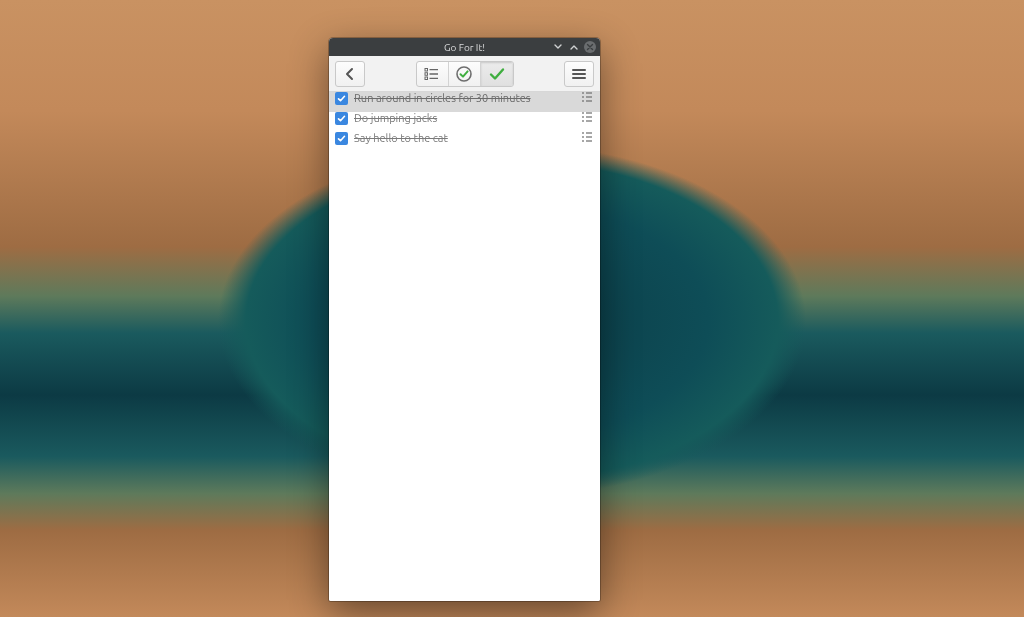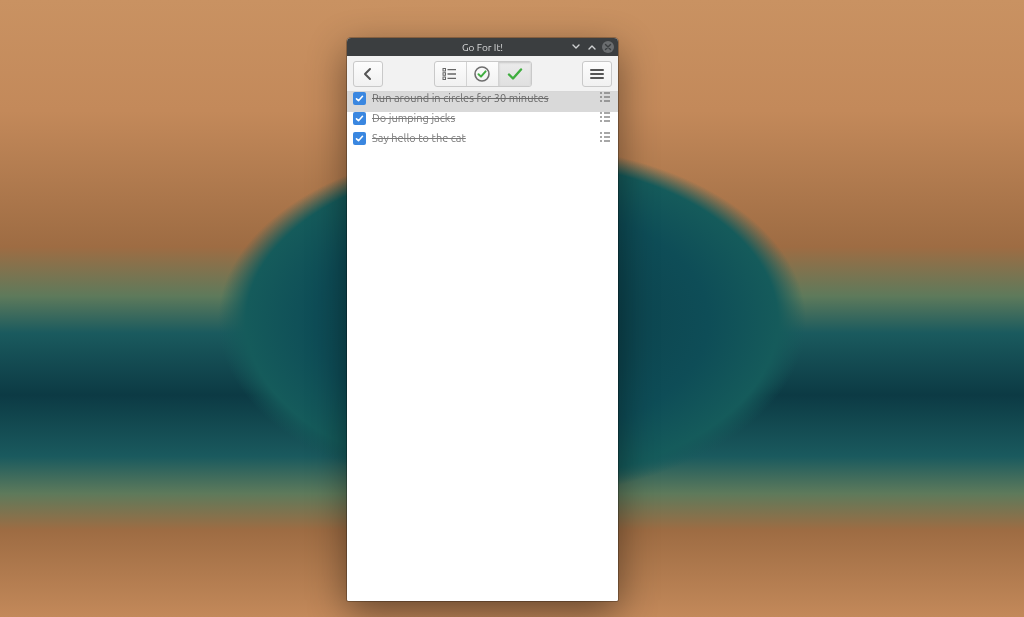--- a/index.html
+++ b/index.html
@@ -11,21 +11,21 @@
       width: 1024px; height: 617px;
       background:
         radial-gradient(ellipse 700px 420px at 50% 52%, #0b3b46 0%, #0e4d57 28%, #155b5b 38%, rgba(21,91,91,0) 42%),
         radial-gradient(ellipse 260px 180px at 50% 46%, #a86a3b 0%, #b87844 40%, rgba(184,120,68,0) 60%),
         linear-gradient(180deg, #c99262 0%, #c3895a 18%, #9e6c43 40%, #5e7a5b 48%, #1a5a5e 54%, #0c3a44 64%, #1a5a5e 74%, #5e7a5b 80%, #9e6c43 86%, #c3895a 100%);
     }
 
     
     .window {
       position: absolute;
-      left: 347px; top: 38px;
+      left: 329px; top: 38px;
       width: 271px; height: 563px;
       background: #ffffff;
       border-radius: 4px 4px 2px 2px;
       box-shadow: 0 12px 38px rgba(0,0,0,0.45), 0 0 0 1px rgba(0,0,0,0.25);
       overflow: hidden;
       display: flex;
       flex-direction: column;
     }
 
     

